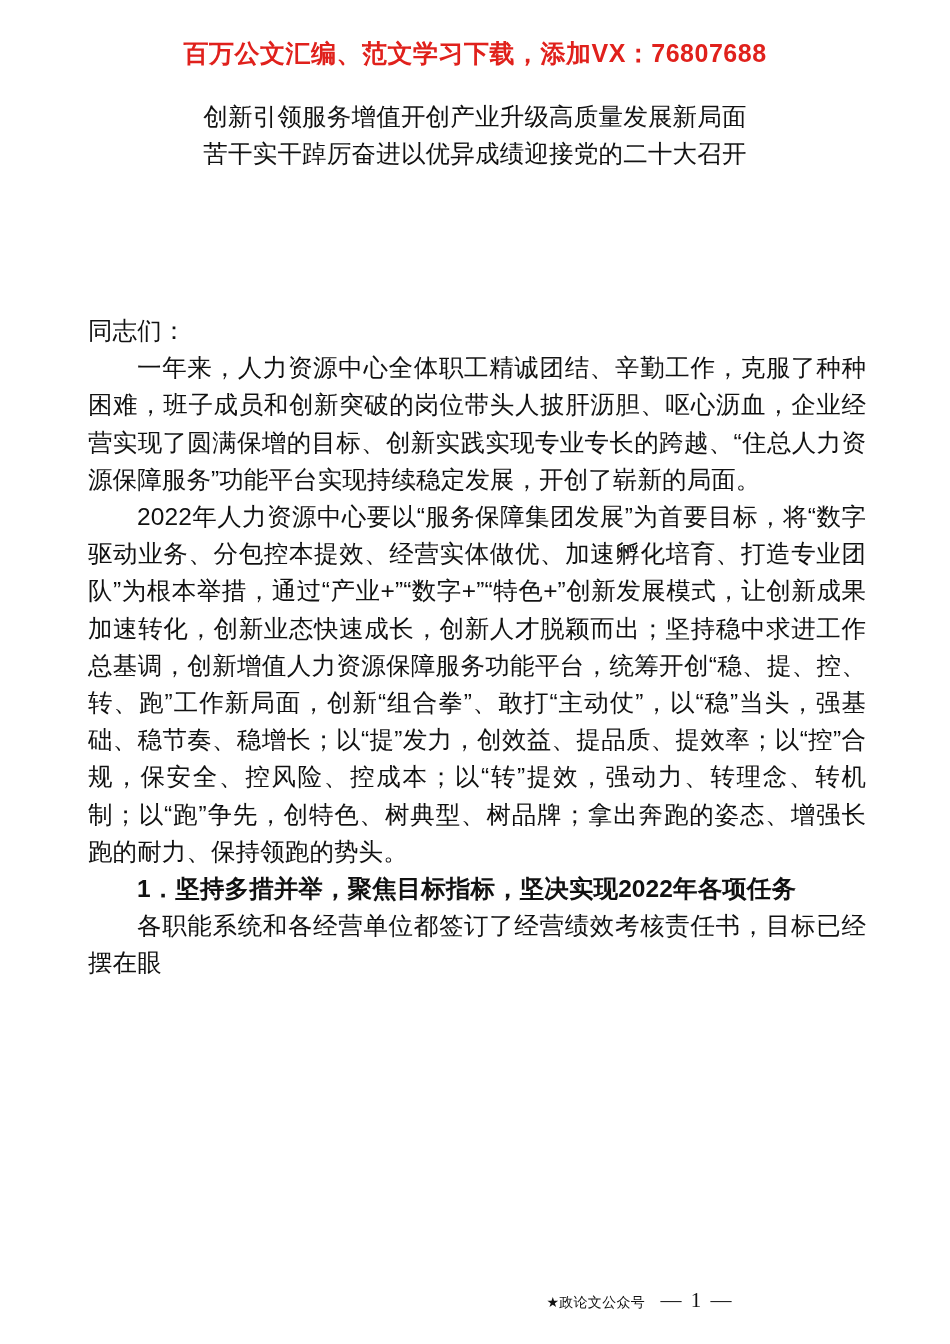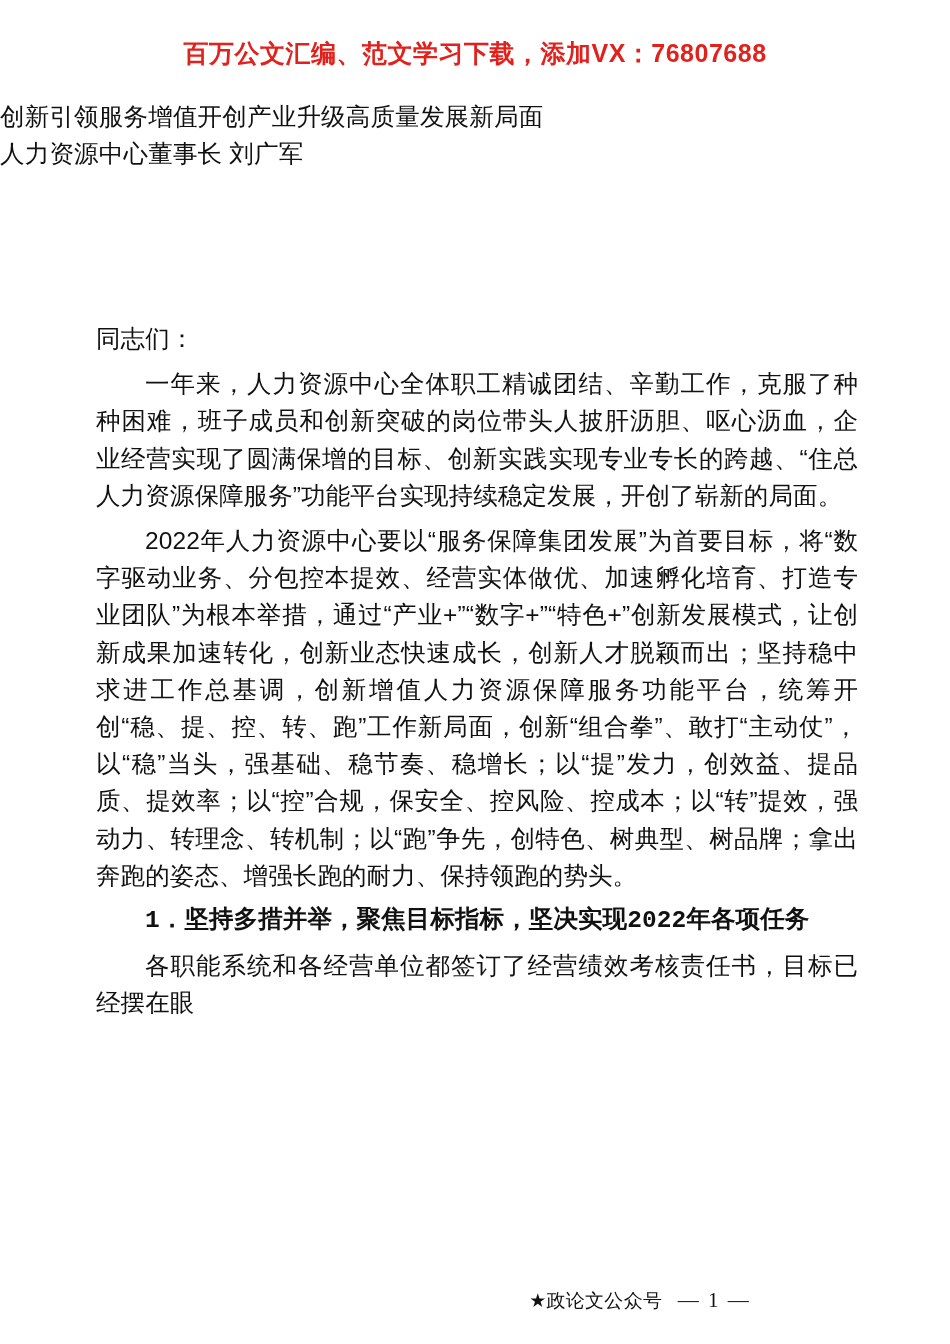--- a/index.html
+++ b/index.html
@@ -34,21 +34,21 @@
     line-height: 1.2;
     white-space: nowrap;
   }
 
   
   .title-block {
     position: absolute;
     top: 98px;
     left: 0;
     width: 950px;
-    text-align: left;
+    text-align: center;
   }
   .title-line {
     font-size: 24.5px;
     line-height: 37px;
     letter-spacing: 0.2px;
     color: #111111;
     white-space: nowrap;
   }
 
   
@@ -58,72 +58,71 @@
     left: 88px;
     width: 778px;
   }
   .para {
     font-size: 24.5px;
     line-height: 37.2px;
     text-align: justify;
     text-justify: inter-ideograph;
     text-align-last: left;
     color: #111111;
-    margin: 8px;
+    margin: 0;
     letter-spacing: 0.1px;
   }
   .para.indent {
     text-indent: 49px;
   }
   .para.heading {
     font-weight: 700;
     text-indent: 49px;
     text-align: center;
-    font-family: Liberation Mono, monospace;
   }
 
   
   .footer {
     position: absolute;
     left: 0;
     top: 1286px;
     width: 950px;
     text-align: center;
     padding-right: 0;
   }
   .footer-inner {
     display: inline-block;
     font-size: 20px;
     line-height: 28px;
     color: #111111;
     white-space: nowrap;
     margin-left: 330px;
   }
   .footer-mark {
-    font-size: 19px;
+    font-size: 14px;
     letter-spacing: 0.3px;
     text-align: right;
   }
   .footer-page {
     font-family: "Liberation Serif", "DejaVu Serif", serif;
     font-size: 21px;
     letter-spacing: 2px;
     margin-left: 10px;
   }
 </style>
 </head>
 <body>
 
 <div id="page">
 
   <div class="promo-banner">百万公文汇编、范文学习下载，添加VX：76807688</div>
 
   <div class="title-block">
     <div class="title-line">创新引领服务增值开创产业升级高质量发展新局面</div>
-    <div class="title-line">人力资源中心董事长  刘广军</div>
+    <div class="title-line">苦干实干踔厉奋进以优异成绩迎接党的二十大召开</div>
   </div>
 
   <div class="body-block">
     <p class="para">同志们：</p>
     <p class="para indent">一年来，人力资源中心全体职工精诚团结、辛勤工作，克服了种种困难，班子成员和创新突破的岗位带头人披肝沥胆、呕心沥血，企业经营实现了圆满保增的目标、创新实践实现专业专长的跨越、“住总人力资源保障服务”功能平台实现持续稳定发展，开创了崭新的局面。</p>
     <p class="para indent">2022年人力资源中心要以“服务保障集团发展”为首要目标，将“数字驱动业务、分包控本提效、经营实体做优、加速孵化培育、打造专业团队”为根本举措，通过“产业+”“数字+”“特色+”创新发展模式，让创新成果加速转化，创新业态快速成长，创新人才脱颖而出；坚持稳中求进工作总基调，创新增值人力资源保障服务功能平台，统筹开创“稳、提、控、转、跑”工作新局面，创新“组合拳”、敢打“主动仗”，以“稳”当头，强基础、稳节奏、稳增长；以“提”发力，创效益、提品质、提效率；以“控”合规，保安全、控风险、控成本；以“转”提效，强动力、转理念、转机制；以“跑”争先，创特色、树典型、树品牌；拿出奔跑的姿态、增强长跑的耐力、保持领跑的势头。</p>
     <p class="para heading">1．坚持多措并举，聚焦目标指标，坚决实现2022年各项任务</p>
     <p class="para indent">各职能系统和各经营单位都签订了经营绩效考核责任书，目标已经摆在眼</p>
   </div>
 

